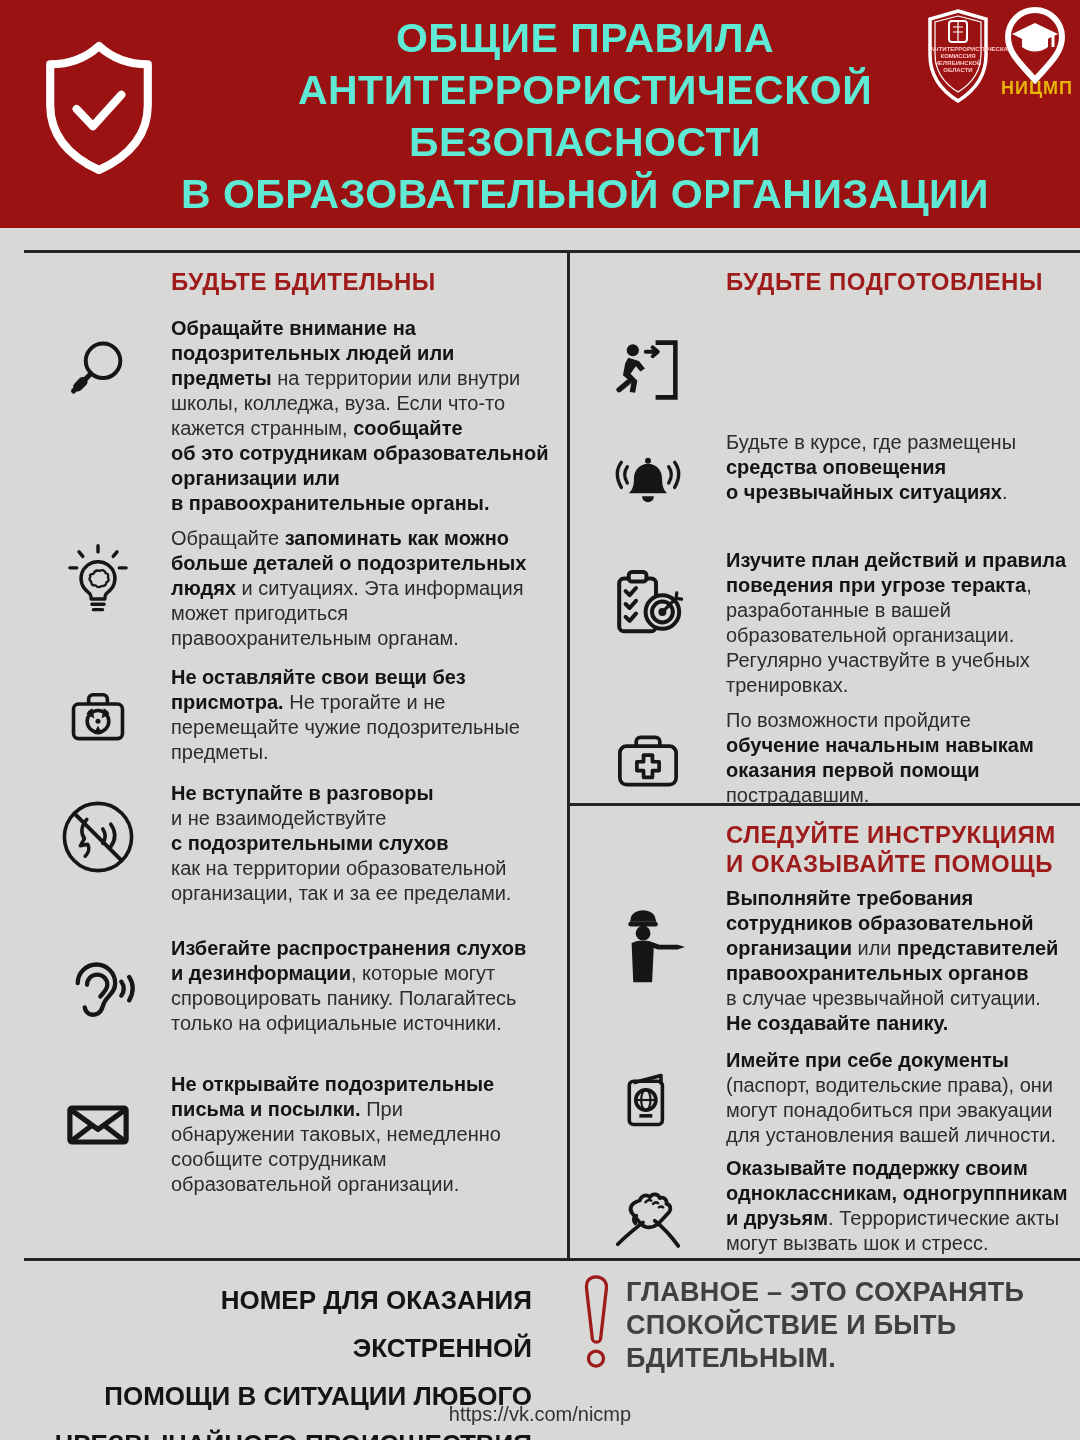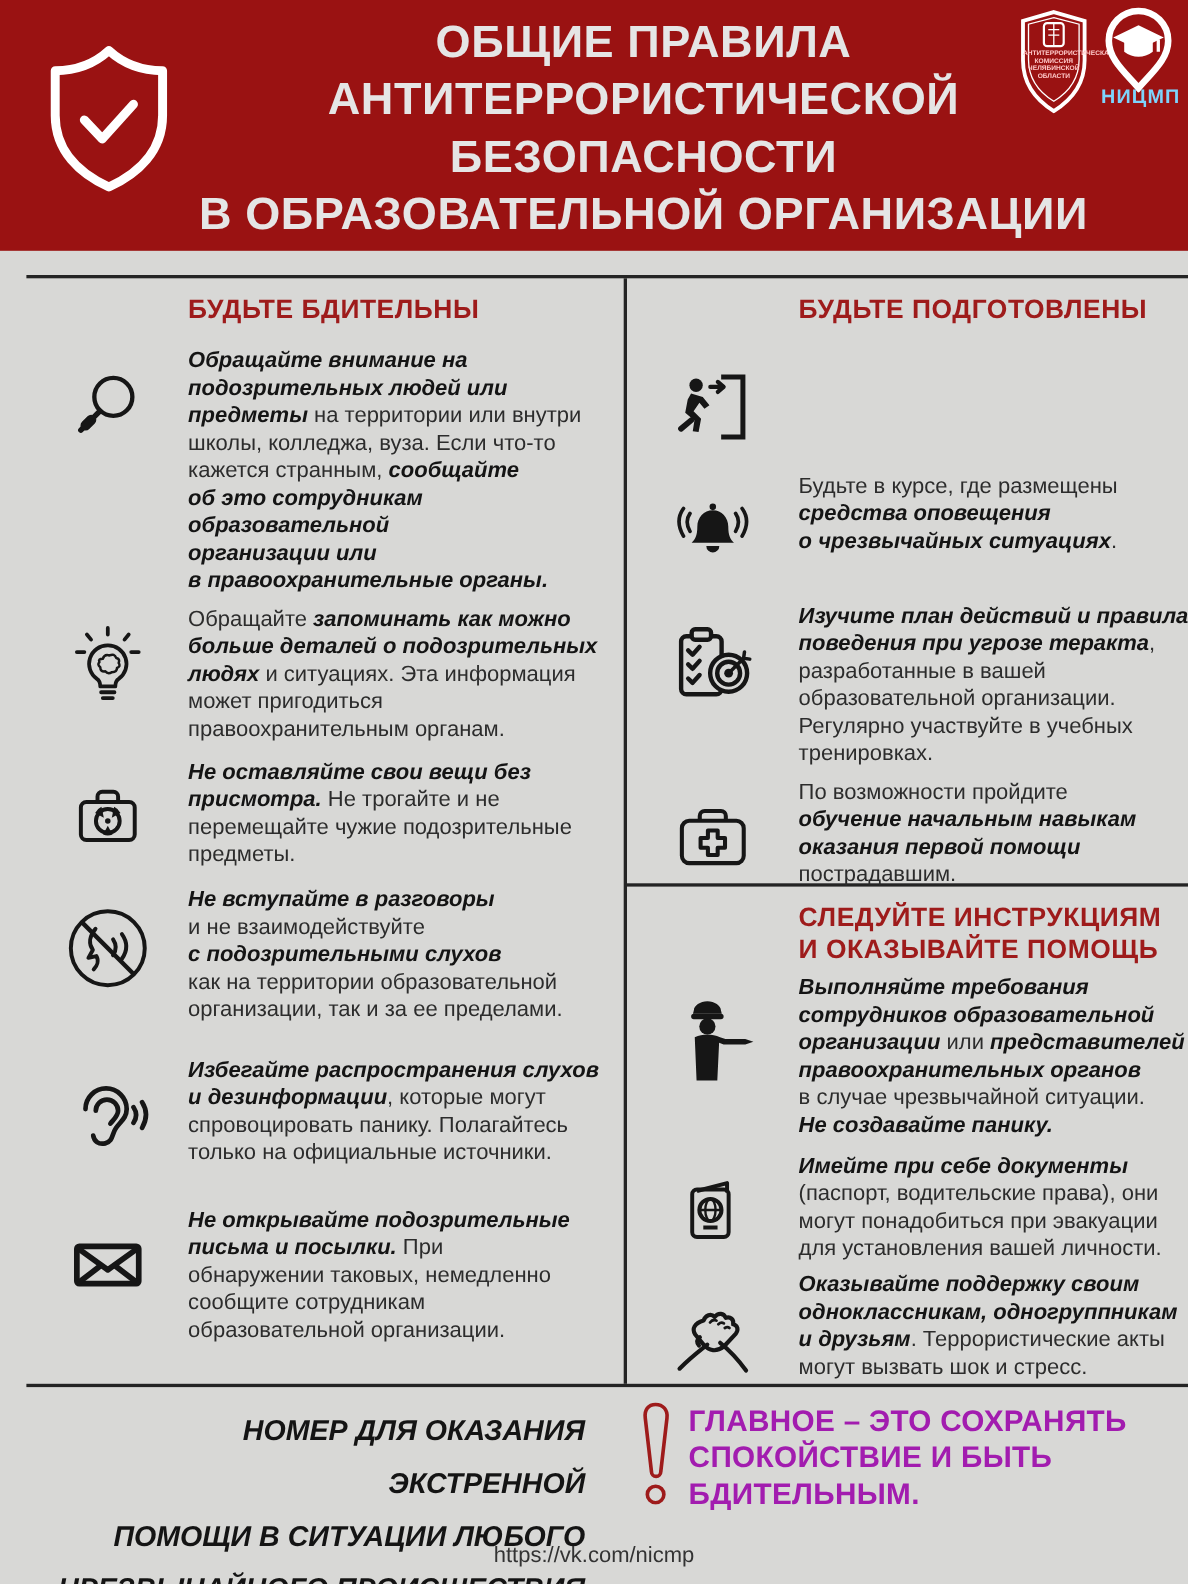--- a/index.html
+++ b/index.html
@@ -1,32 +1,32 @@
 <!DOCTYPE html>
 <html><head>
 <meta charset="utf-8">
 <style>
   html,body{margin:0;padding:0;background:#b9b9b7;}
   .page{position:relative;width:1080px;height:1440px;background:#d8d8d6;overflow:hidden;
         font-family:"Liberation Sans",sans-serif;color:#2c2c2c;}
   .pre{white-space:pre-line;}
-  .b{font-weight:bold;color:#141414;font-style:italic;}
+  .b{font-weight:bold;color:#141414;}
   .r{color:#b91c1c;margin-top:32px;}
 
   
   .hd{position:absolute;top:0;left:0;width:1080px;height:228px;background:#9a1212;}
-  .title{position:absolute;left:120px;right:30px;top:12px;margin:0;color:#e5e5e5;
+  .title{position:absolute;left:120px;right:30px;top:12px;margin:0;color:#5eead4;
          font-size:41px;line-height:52px;font-weight:800;text-align:center;letter-spacing:.5px;}
   .hd-shield{position:absolute;left:38px;top:36px;width:122px;height:146px;}
   .logos{position:absolute;right:4px;top:6px;width:150px;height:110px;}
   .emblem{position:absolute;left:0;top:2px;width:64px;height:98px;}
   .emblem-text{position:absolute;left:4px;right:4px;top:38px;text-align:center;
                font-size:6px;line-height:7px;font-weight:bold;color:#ffc9c9;}
   .nicmp{position:absolute;right:2px;top:0;width:74px;text-align:center;}
-  .nicmp-label{margin-top:-6px;color:#7dd3fc;font-weight:800;font-size:18px;letter-spacing:1px;}
+  .nicmp-label{margin-top:-6px;color:#eab308;font-weight:800;font-size:18px;letter-spacing:1px;}
 
   
   .content{position:absolute;top:250px;left:0;width:1080px;height:1005px;
            border-top:3px solid #242424;border-bottom:3px solid #242424;margin-left:24px;}
   .vrule{position:absolute;left:543px;top:0;bottom:0;width:3px;background:#242424;}
   .hrule-mid{position:absolute;left:546px;right:0;top:550px;height:3px;background:#242424;}
 
   .col{position:absolute;top:0;}
   .col-left{left:0;width:543px;}
   .col-r1{left:546px;width:534px;}
@@ -45,21 +45,21 @@
   .mb16{margin-bottom:16px;}.mb22{margin-bottom:22px;}
   .mb28{margin-bottom:28px;}.mb30{margin-bottom:30px;}.mb36{margin-bottom:36px;}
   .mb8{margin-bottom:8px;}
 
   
   .ft{position:absolute;left:0;top:1258px;width:1080px;height:182px;}
   .ft-emergency{position:absolute;left:40px;top:18px;width:492px;text-align:right;
                 font-size:26px;line-height:48px;font-weight:800;color:#1b1b1b;}
   .ft-excl{position:absolute;left:579px;top:16px;width:34px;height:94px;}
   .ft-message{position:absolute;left:626px;top:18px;font-size:27px;line-height:33px;
-              font-weight:800;color:#a21caf;letter-spacing:.3px;}
+              font-weight:800;color:#404040;letter-spacing:.3px;}
   .ft-url{position:absolute;left:0;right:0;bottom:14px;text-align:center;font-size:20px;color:#333333;}
 
   svg{display:block;}
 </style>
 </head>
 <body>
 
 <div class="page">
 
   <header class="hd">

